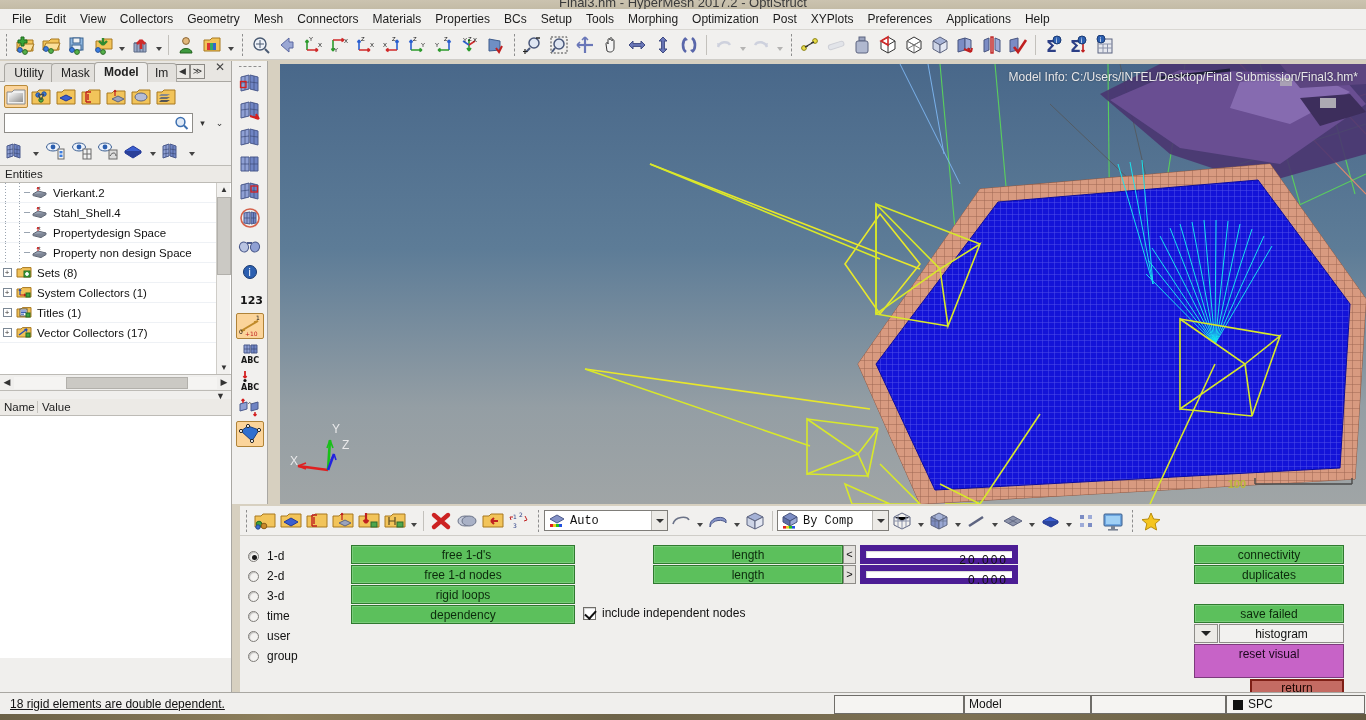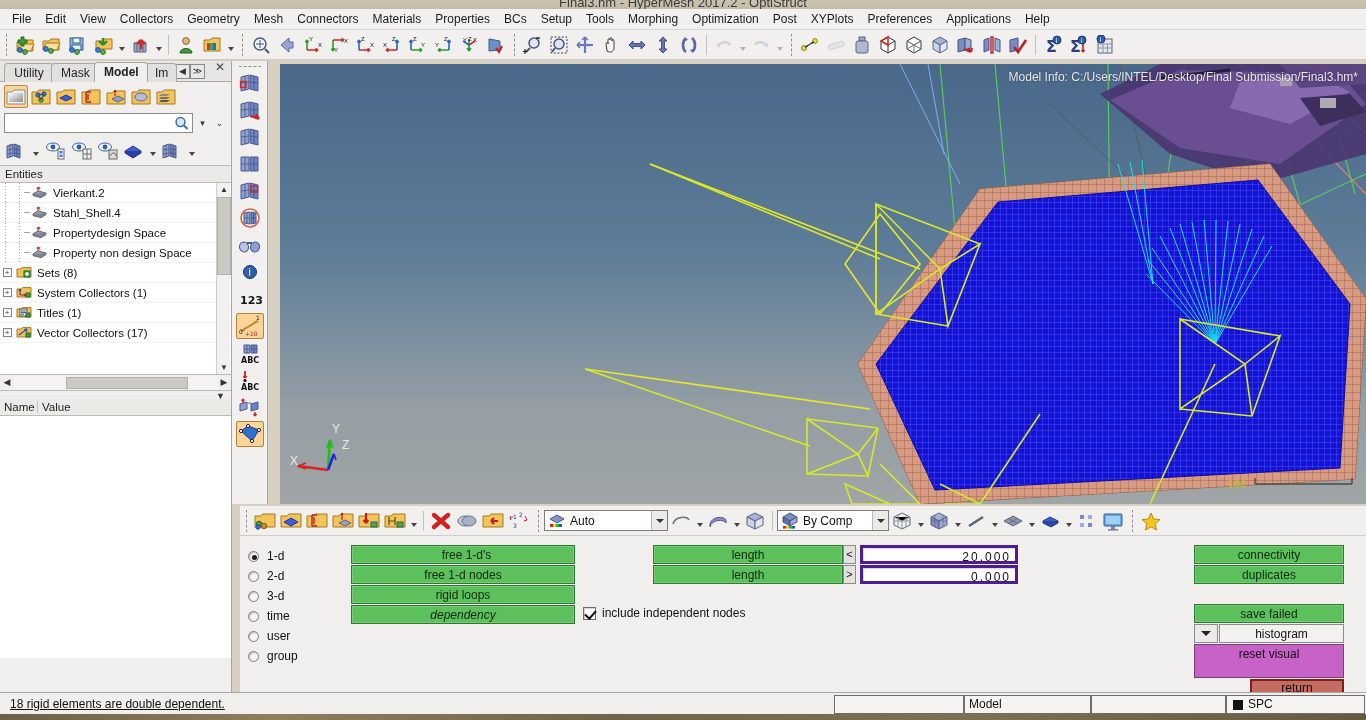--- a/index.html
+++ b/index.html
@@ -201,21 +201,21 @@
     position:absolute; left:240px; top:506px; width:1126px; height:30px;
     background:#f1f0ee; display:flex; align-items:center;
     border-bottom:1px solid #cfcdc8;
   }
   .combo {
     height:21px; min-width:112px; background:#fff; border:1px solid #7f7d79;
     display:flex; align-items:center; font-size:12px; color:#111; padding-left:2px;
     cursor:default;
   }
   .combo .cb-ico { width:20px; height:19px; display:flex; align-items:center; justify-content:center;}
-  .combo .cb-txt { flex:1; padding-left:3px; white-space:nowrap;}
+  .combo .cb-txt { flex:1; padding-left:3px; white-space:nowrap;font-family:Liberation Mono, monospace;}
   .combo .cb-btn {
     width:16px; height:19px; background:#eceae6; border-left:1px solid #b9b7b2;
     display:flex; align-items:center; justify-content:center;
   }
   .combo .cb-btn::after {
     content:""; border-left:4px solid transparent; border-right:4px solid transparent;
     border-top:4px solid #333;
   }
 
   
@@ -233,21 +233,21 @@
   .radio.on .rb::after {
     content:""; position:absolute; left:3px; top:3px; width:5px; height:5px;
     border-radius:50%; background:#1a1a1a;
   }
   .gbtn {
     background:#5cc05c; border:1px solid #2f7a2f; color:#0c2a0c;
     font-size:12px; text-align:center; height:19px; line-height:18px;
     cursor:default; box-shadow: inset 0 0 0 1px rgba(255,255,255,.18);
   }
   .numfield {
-    background:#fff; border:3px solid #4c1d95; height:19px; line-height:18px;
+    background:#fff; border:6px solid #4c1d95; height:19px; line-height:18px;
     font-size:12px; text-align:right; padding-right:4px; color:#111;
     letter-spacing:2px;
     box-shadow: inset 1px 1px 1px rgba(0,0,0,.16);
   }
   .arrowtab {
     width:13px; height:19px; background:#e3e1dd; border:1px solid #8e8c88;
     font-size:11px; line-height:17px; text-align:center; color:#111; cursor:default;
   }
   .chkwrap { display:flex; align-items:center; font-size:12px; color:#111; }
   .chk {
@@ -1381,21 +1381,21 @@
         <div class="radio">
           <div class="rb"></div>
           <span>group</span>
         </div>
       </div>
 
     <div id="checkbtns" style="position:absolute; left:111px; top:9px; width:224px;">
         <div class="gbtn" style="margin-bottom: 1px; padding-left: 7px;">free 1-d's</div>
         <div class="gbtn" style="margin-bottom: 1px;">free 1-d nodes</div>
         <div class="gbtn" style="margin-bottom: 1px;">rigid loops</div>
-        <div class="gbtn" style="margin-bottom: 1px; font-style: italic;">dependency</div>
+        <div class="gbtn" style="margin-bottom: 1px;">dependency</div>
       </div>
 
     <div id="criteria" style="position:absolute; left:413px; top:9px;">
         <div style="display: flex; align-items: center; margin-bottom: 1px;">
           <div class="gbtn" style="width:190px;">length</div>
           <div class="arrowtab">&lt;</div>
           <div class="numfield" style="width:158px; margin-left:4px;">20.000</div>
         </div>
         <div style="display: flex; align-items: center; margin-bottom: 1px;">
           <div class="gbtn" style="width:190px;">length</div>

